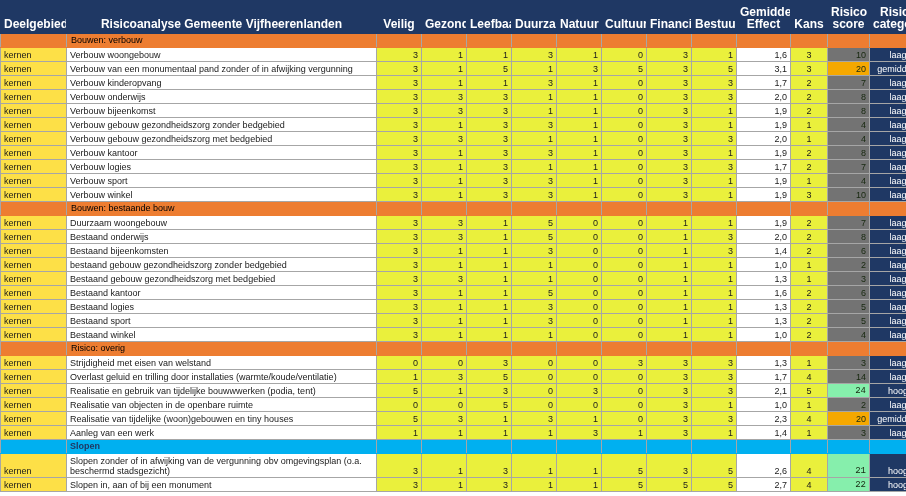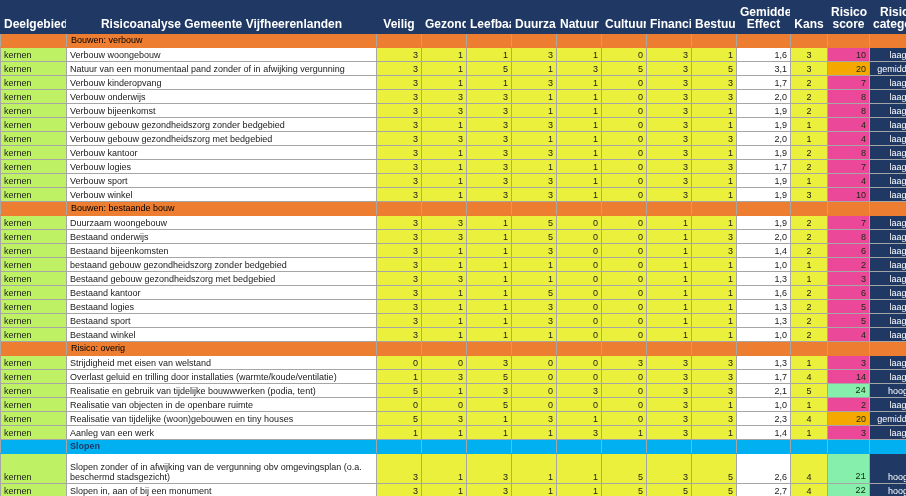--- a/index.html
+++ b/index.html
@@ -62,22 +62,22 @@
     border-bottom: 1px solid #ed7d31;
   }
   td.grp-orange { background: #ed7d31; color: #000000; }
   td.grp-orange.grp-label { text-align: left; padding-left: 4px; }
   tr.grp-blue td { border-top: 1px solid #00b0f0; border-bottom: 1px solid #00b0f0; }
   td.grp-blue { background: #00b0f0; color: #1f3864; }
   td.grp-blue.grp-label { text-align: left; font-weight: bold; }
 
   
   tr.drow td { height: 14px; vertical-align: bottom; padding-bottom: 1px; }
-  tr.drow.tall td { height: 30px; }
-  td.deel  { background: #bef264; text-align: left; border-color: #a6a6a6; margin-left: 12px; }
+  tr.drow.tall td { height: 24px; }
+  td.deel  { background: #fde047; text-align: left; border-color: #a6a6a6; margin-left: 12px; }
   td.descr { background: #ffffff; text-align: left; border-color: #a6a6a6; white-space: normal; }
   td.descr span.l2 { display: block; }
   td.score {
     background: #eaf03c;
     text-align: right;
     border: 1px solid #b7a900;
     color: #1a1a1a;
   }
   td.avg {
     background: #ffffff;
@@ -88,21 +88,21 @@
     background: #eaf03c;
     text-align: center;
     border: 1px solid #b7a900;
   }
   td.rscore {
     text-align: right;
     border: 1px solid #9a9a00;
     color: #17280f;
     font-weight: normal;
   }
-  td.rscore.laag      { background: #ec4899; }
+  td.rscore.laag      { background: #737373; }
   td.rscore.gemiddeld { background: #f5a800; }
   td.rscore.hoog      { background: #86efac; font-family: Liberation Mono, monospace; }
   td.rcat {
     background: #1f3864;
     color: #ffffff;
     text-align: center;
     border: 1px solid #1f3864;
   }
 </style>
 </head>
@@ -172,21 +172,21 @@
           <td class="score">0</td>
           <td class="score">3</td>
           <td class="score">1</td>
           <td class="avg">1,6</td>
           <td class="kans">3</td>
           <td class="rscore laag">10</td>
           <td class="rcat">laag</td>
         </tr>
         <tr class="drow">
           <td class="deel">kernen</td>
-          <td class="descr">Natuur van een monumentaal pand zonder of in afwijking vergunning</td>
+          <td class="descr">Verbouw van een monumentaal pand zonder of in afwijking vergunning</td>
           <td class="score">3</td>
           <td class="score">1</td>
           <td class="score">5</td>
           <td class="score">1</td>
           <td class="score">3</td>
           <td class="score">5</td>
           <td class="score">3</td>
           <td class="score">5</td>
           <td class="avg">3,1</td>
           <td class="kans">3</td>

